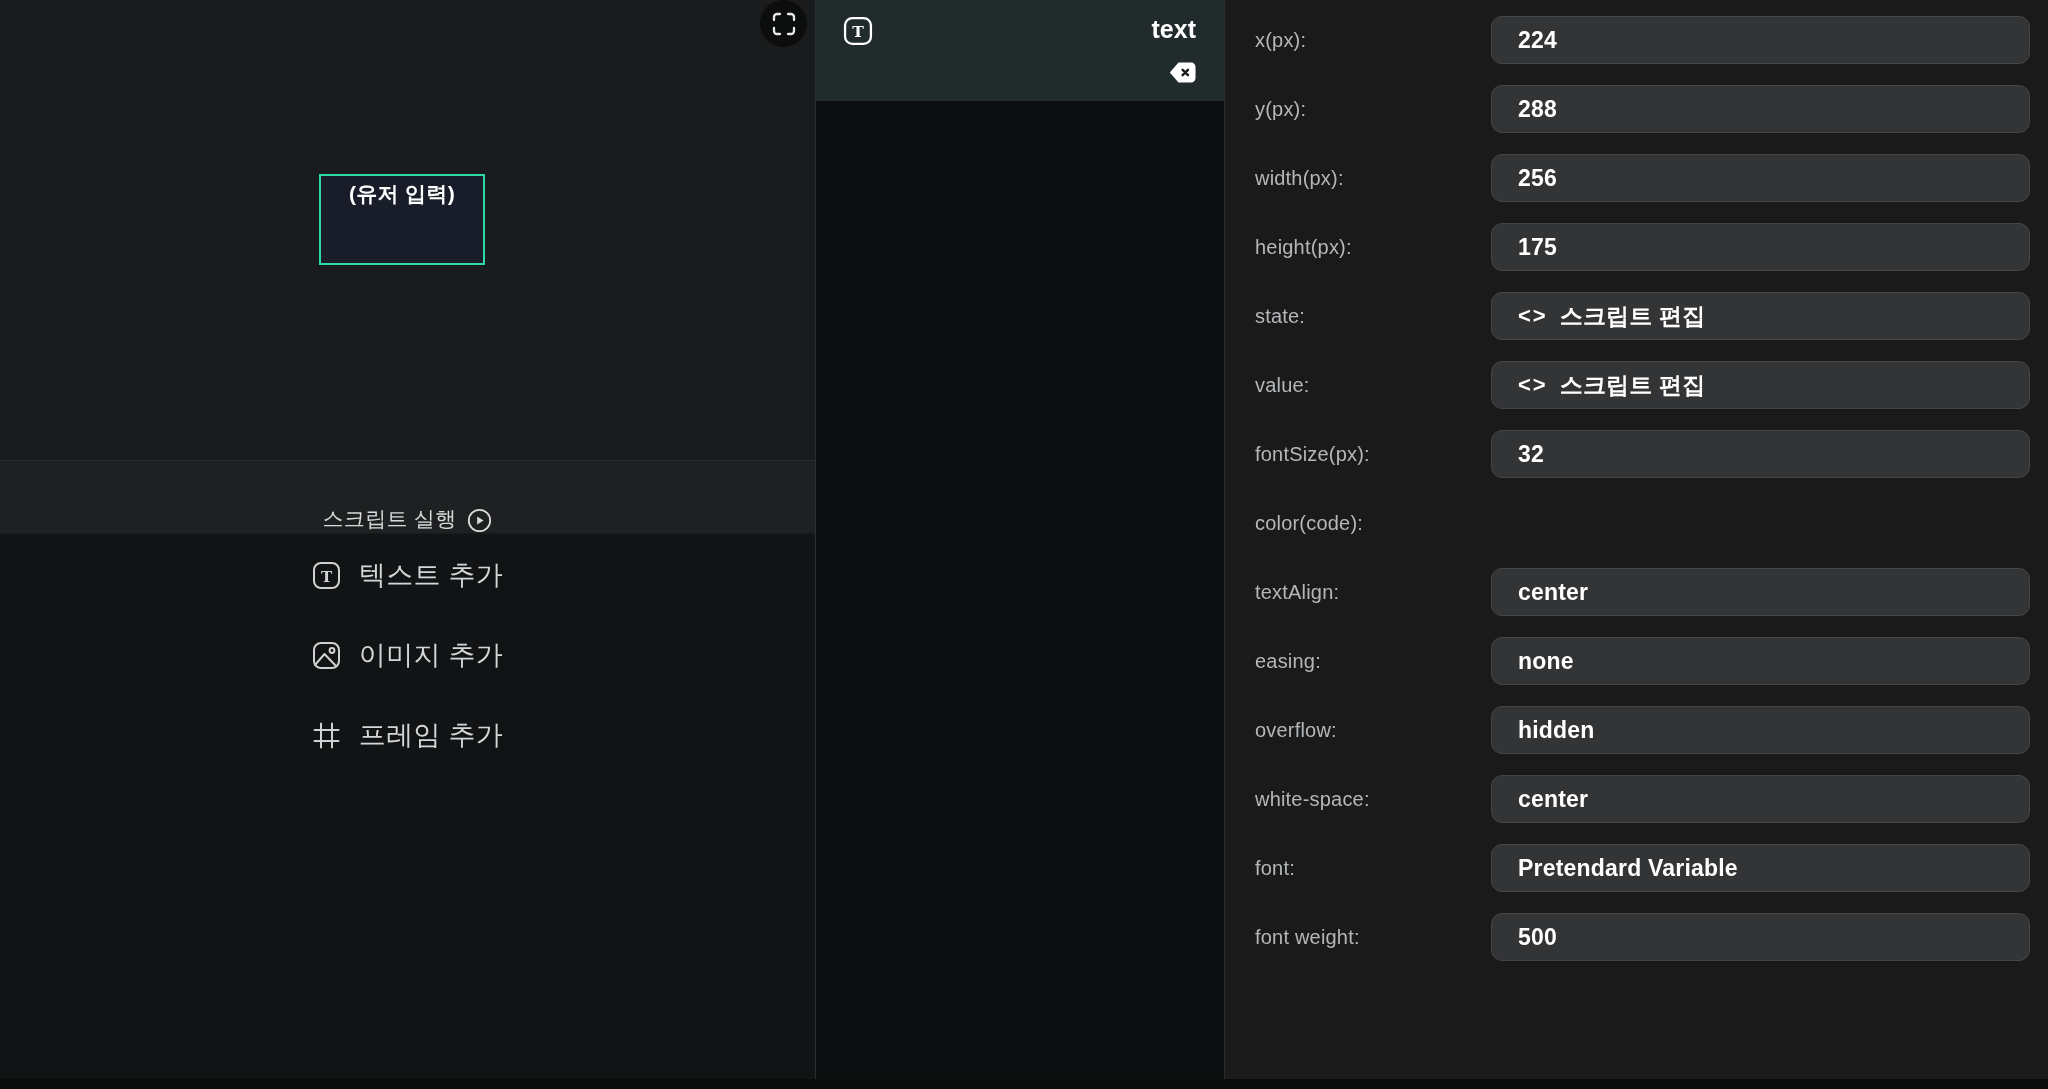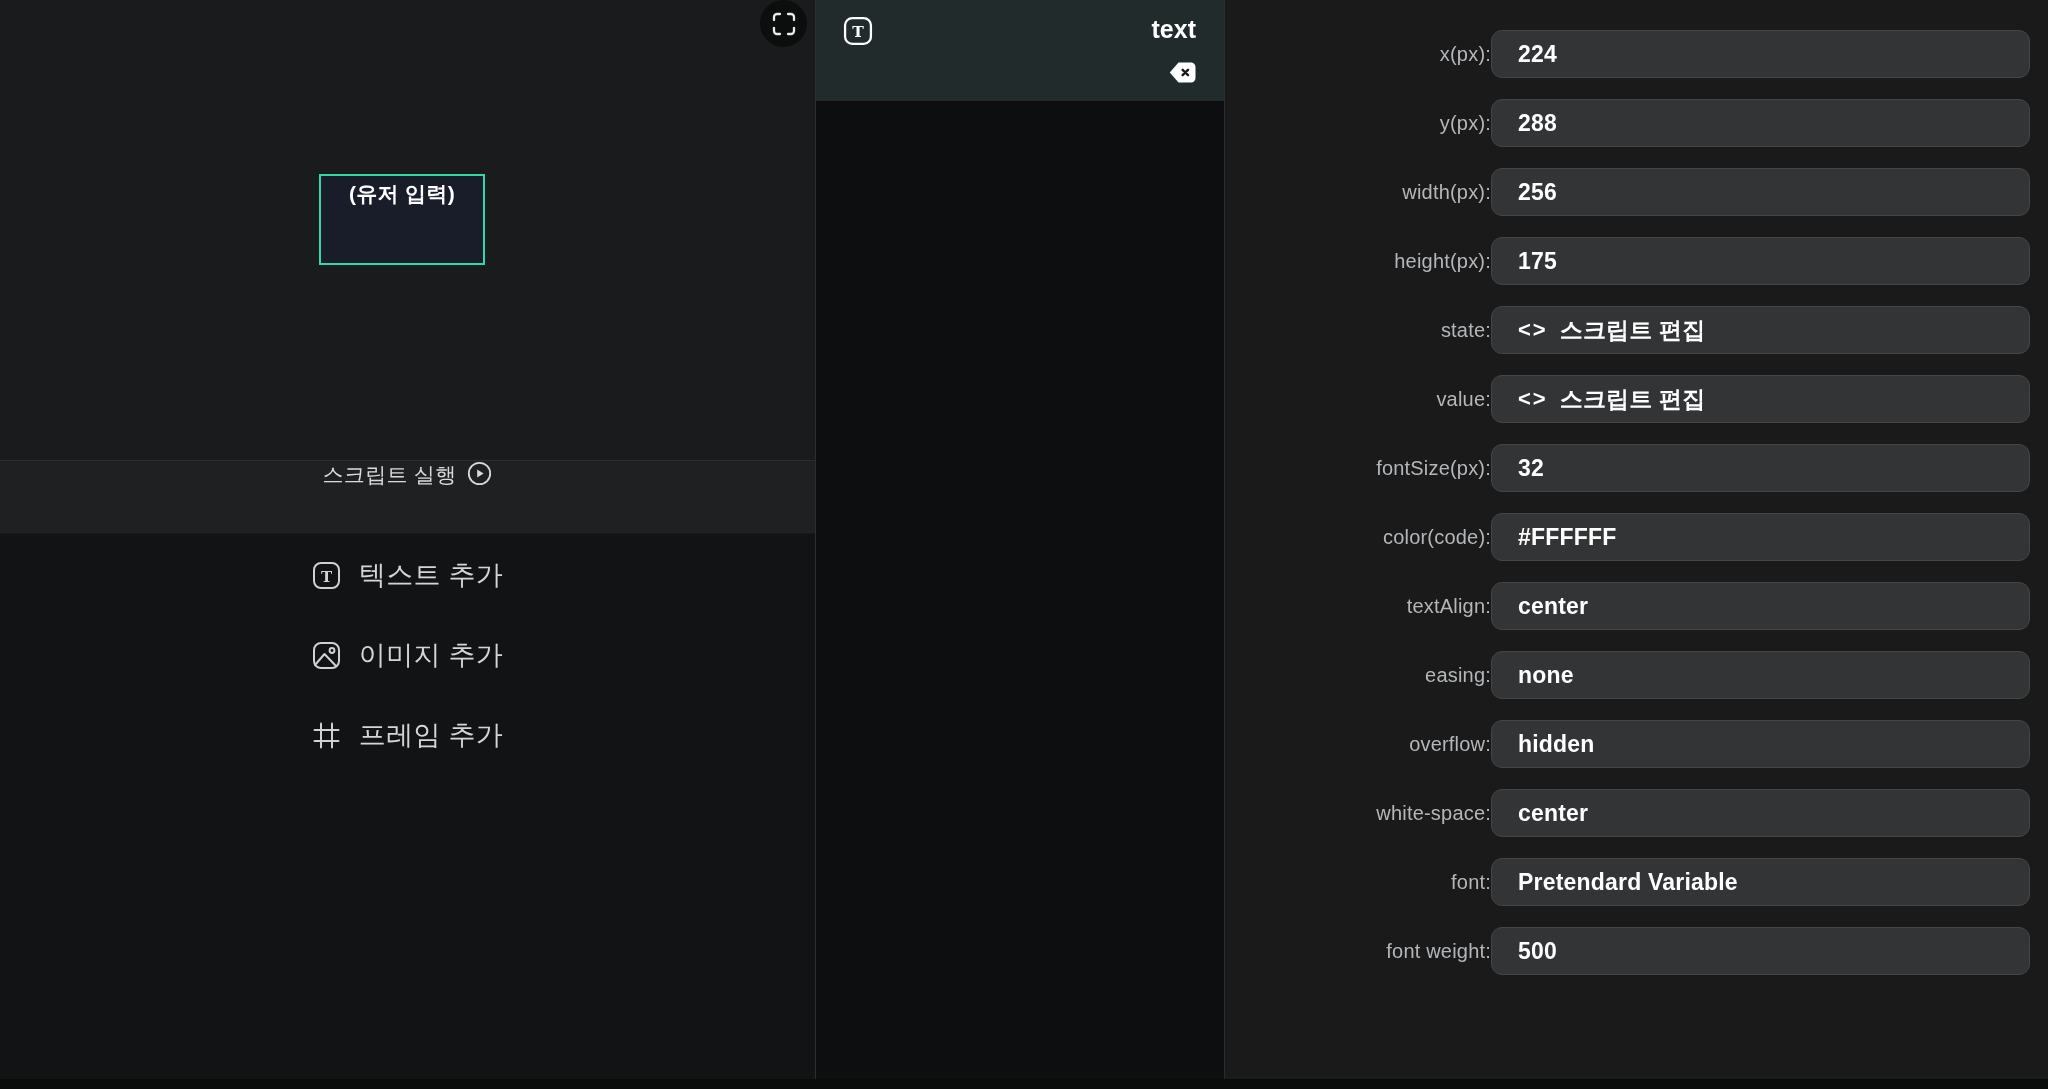--- a/index.html
+++ b/index.html
@@ -6,38 +6,38 @@
   body{font-family:"Liberation Sans", sans-serif; -webkit-font-smoothing:antialiased;}
   #app{position:relative;width:2048px;height:1089px;overflow:hidden;background:#121314;}
 
   
   .col-left{position:absolute;left:0;top:0;width:815px;height:1089px;background:#121314;border-right:1px solid #2c2e2f;}
   .stage{position:absolute;left:0;top:0;width:815px;height:460px;background:#1a1b1c;}
   .canvas-el{position:absolute;left:319px;top:174px;width:166px;height:91px;background:#181d29;border:2px solid #2fd9a6;box-sizing:border-box;display:flex;justify-content:center;}
   .canvas-el-label{margin-top:4px;color:#ffffff;font-size:21px;font-weight:700;letter-spacing:.3px;}
   .fullscreen-btn{position:absolute;left:760px;top:0px;width:47px;height:47px;border-radius:50%;background:#0c0d0d;display:flex;align-items:center;justify-content:center;cursor:pointer;}
 
-  .run-bar{position:absolute;left:0;top:460px;width:815px;height:74px;background:#1f2021;border-top:1px solid #2d2e2f;border-bottom:1px solid #191a1b;display:flex;align-items:flex-start;justify-content:center;gap:11px;cursor:pointer;box-sizing:border-box;}
+  .run-bar{position:absolute;left:0;top:460px;width:815px;height:74px;background:#1f2021;border-top:1px solid #2d2e2f;border-bottom:1px solid #191a1b;display:flex;align-items:flex-end;justify-content:center;gap:11px;cursor:pointer;box-sizing:border-box;}
   .run-label{color:#d8dadb;font-size:21px;letter-spacing:.3px;}
 
   .tools{position:absolute;left:0;top:535px;width:815px;}
   .tool-item{height:80px;display:flex;align-items:center;justify-content:center;gap:18px;cursor:pointer;}
   .tool-label{color:#d3d5d6;font-size:27px;letter-spacing:.3px;}
   .tool-icon{display:flex;align-items:center;justify-content:center;}
 
   
   .col-mid{position:absolute;left:816px;top:0;width:408px;height:1089px;background:#0d0e0f;}
   .mid-header{position:absolute;left:0;top:0;width:408px;height:101px;background:#222b2c;}
   .mid-title{position:absolute;right:28px;top:15px;color:#ffffff;font-size:25px;font-weight:600;text-align:center;}
   .mid-ticon{position:absolute;left:27px;top:16px;}
   .close-badge{position:absolute;right:28px;top:62px;width:27px;height:21px;cursor:pointer;}
 
   
   .col-right{position:absolute;left:1224px;top:0;width:824px;height:1089px;background:#1a1a1b;border-left:1px solid #2b2c2d;box-sizing:border-box;}
-  .props-inner{padding-top:30px;text-align:right;}
+  .props-inner{padding-top:16px;}
   .prop-row{display:flex;align-items:center;height:48px;margin-bottom:21px;}
   .prop-label{width:266px;padding-left:30px;box-sizing:border-box;color:#b4b7b9;font-size:20px;letter-spacing:.2px;}
   .prop-box{flex:1;margin-right:18px;height:48px;background:#333436;border:1px solid #434547;border-radius:11px;display:flex;align-items:center;padding-left:26px;box-sizing:border-box;cursor:pointer;}
   .prop-value{color:#ffffff;font-size:23px;font-weight:600;letter-spacing:.2px;white-space:nowrap;}
   .code-icon{color:#ffffff;font-size:22px;font-weight:700;margin-right:12px;letter-spacing:2px;}
 
   .bottom-strip{position:absolute;left:0;bottom:0;width:2048px;height:10px;background:#0a0b0b;}
 
   svg{display:block;}
 </style>
@@ -167,23 +167,20 @@
           </div>
         </div>
         <div class="prop-row">
           <div class="prop-label">fontSize(px):</div>
           <div class="prop-box">
             <span class="prop-value">32</span>
           </div>
         </div>
         <div class="prop-row">
           <div class="prop-label">color(code):</div>
-          <div class="prop-box">
-            <span class="prop-value">#FFFFFF</span>
-          </div>
         </div>
         <div class="prop-row">
           <div class="prop-label">textAlign:</div>
           <div class="prop-box">
             <span class="prop-value">center</span>
           </div>
         </div>
         <div class="prop-row">
           <div class="prop-label">easing:</div>
           <div class="prop-box">

